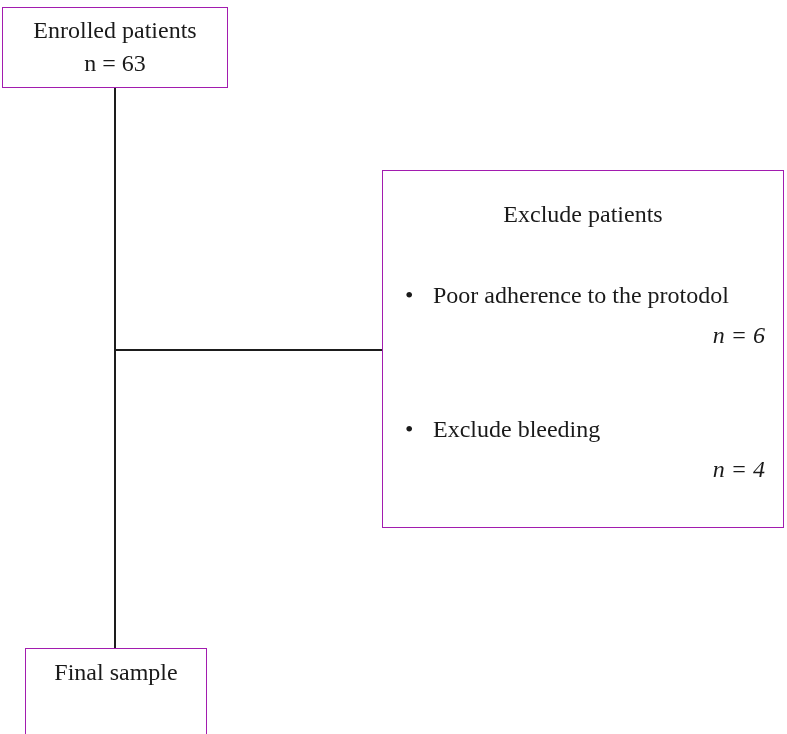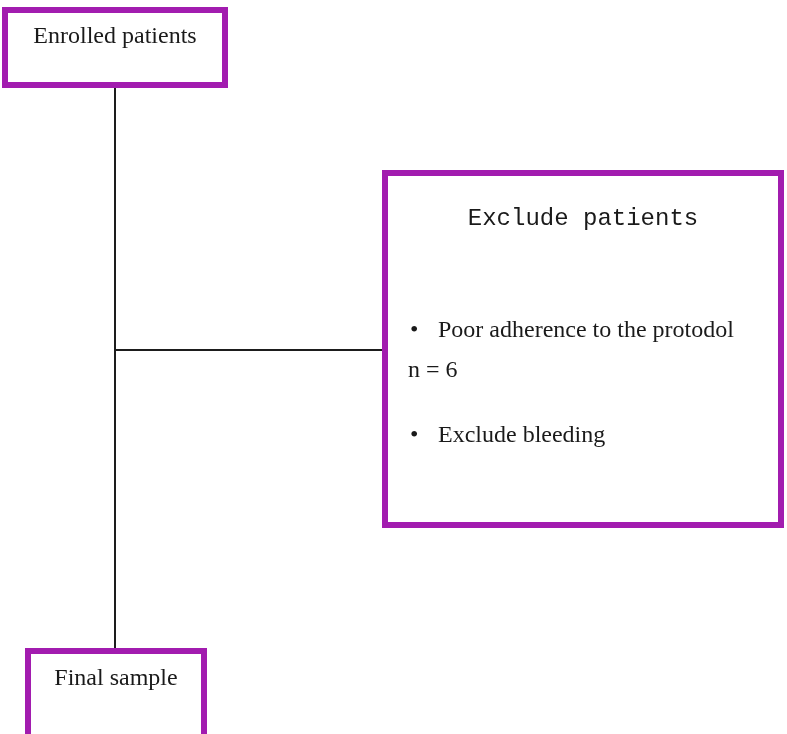--- a/index.html
+++ b/index.html
@@ -22,21 +22,21 @@
   .conn {
     position: absolute;
     background: #1d1d1d;
   }
   .conn-v { width: 2px; }
   .conn-h { height: 2px; }
 
   
   .box {
     position: absolute;
-    border: 6px solid #a21caf;
+    border: 1px solid #a21caf;
     background: #ffffff;
     box-sizing: border-box;
   }
 
   
   #box-enrolled {
     left: 2px;
     top: 7px;
     width: 226px;
     height: 81px;
@@ -61,21 +61,20 @@
   .line {
     font-size: 24px;
     line-height: 33px;
     text-align: center;
     white-space: nowrap;
   }
 
   
   .exclude-head {
     padding-top: 26px;
-    font-family: Liberation Mono, monospace;
   }
   .exclude-head .line { line-height: 34px; }
 
   .bullet-block {
     position: absolute;
     left: 20px;
     right: 16px;
   }
   #bullet-block-1 { top: 108px; }
   #bullet-block-2 { top: 242px; }
@@ -94,41 +93,42 @@
   .bullet-text {
     font-size: 24px;
     line-height: 33px;
     text-align: justify;
     text-align-last: left;
     -moz-text-align-last: left;
     hyphens: none;
   }
   .bullet-text.justify-all {
     text-align: justify;
-    margin-top: 29px;
   }
   .bullet-count {
     font-size: 24px;
     line-height: 33px;
-    text-align: left;
+    text-align: right;
     padding-top: 7px;
     padding-right: 2px;
+    font-style: italic;
   }
 </style>
 </head>
 <body>
 
 <div id="canvas">
 
   <div class="conn conn-v" style="left:114px; top:88px; height:561px;"></div>
 
   <div class="conn conn-h" style="left:114px; top:349px; width:270px;"></div>
 
   <div class="box" id="box-enrolled">
     <div class="line">Enrolled patients</div>
+    <div class="line">n = 63</div>
   </div>
 
   <div class="box" id="box-exclude">
 
     <div class="exclude-head">
       <div class="line">Exclude patients</div>
     </div>
 
     <div class="bullet-block" id="bullet-block-1">
       <div class="bullet-row">
@@ -136,20 +136,21 @@
         <div class="bullet-text justify-all">Poor adherence to the protodol</div>
       </div>
       <div class="bullet-count">n = 6</div>
     </div>
 
     <div class="bullet-block" id="bullet-block-2">
       <div class="bullet-row">
         <span class="bullet-dot">•</span>
         <div class="bullet-text">Exclude bleeding</div>
       </div>
+      <div class="bullet-count">n = 4</div>
     </div>
 
   </div>
 
   <div class="box" id="box-final">
     <div class="line">Final sample</div>
   </div>
 
 </div>
 

